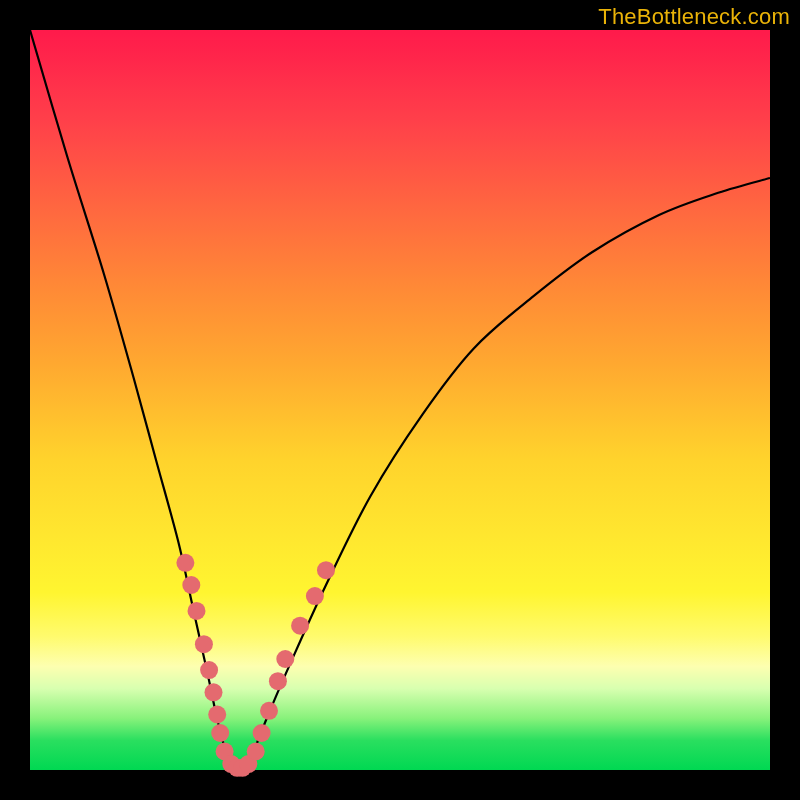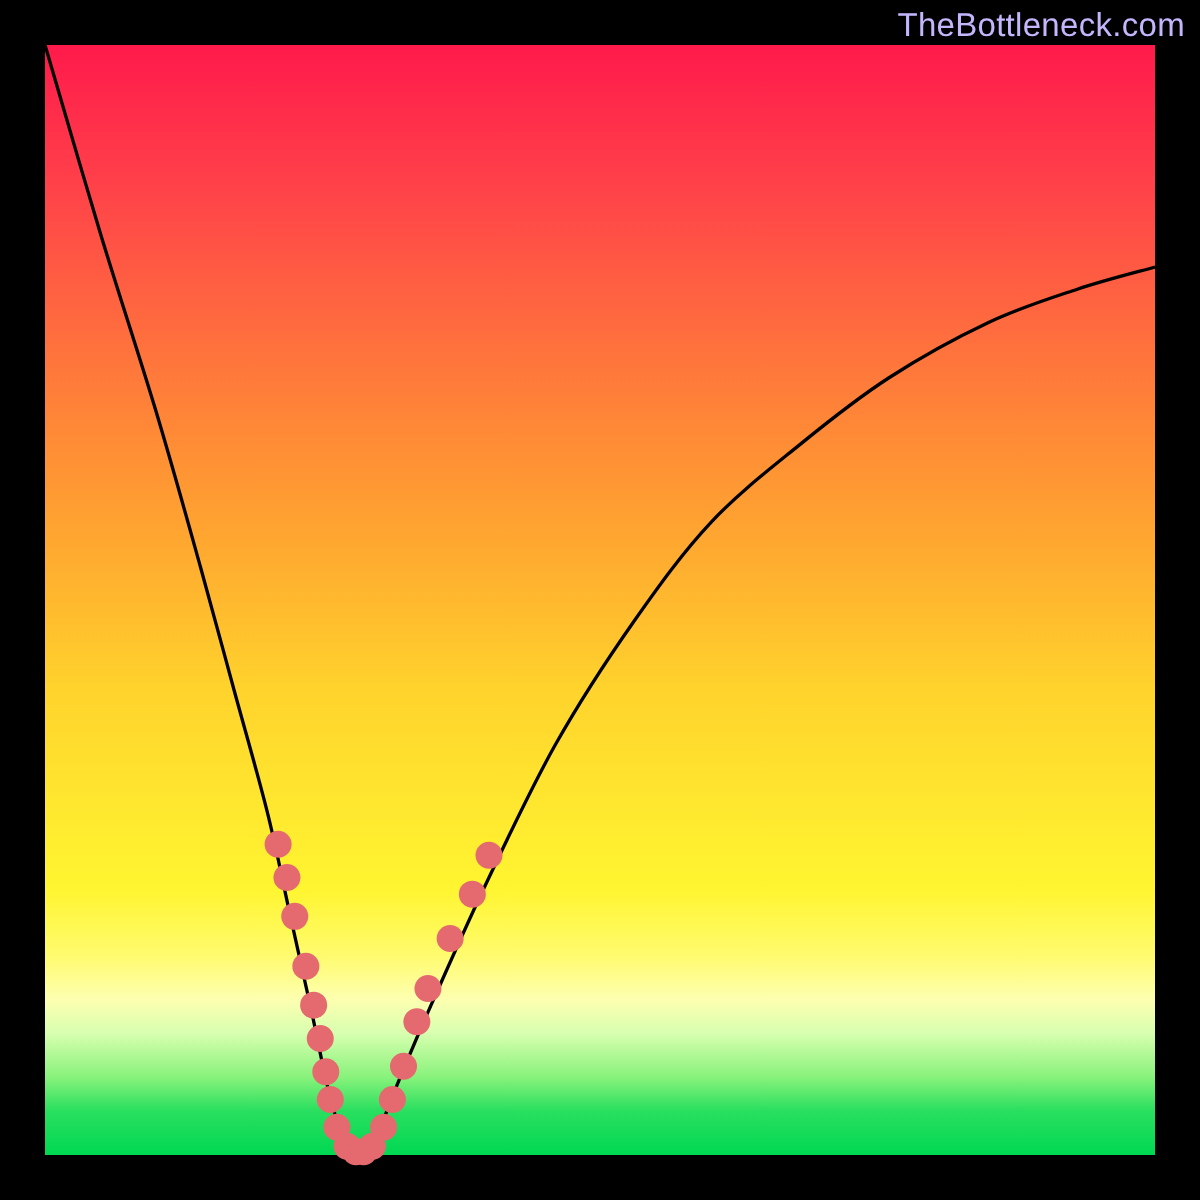--- a/index.html
+++ b/index.html
@@ -40,21 +40,21 @@
       #d8ffb0 89%,
       #88f27b 93%,
       #2adf5f 96%,
       #00d852 100%
     );
   }
   .watermark {
     position: absolute;
     top: 4px;
     right: 10px;
-    color: #c4b5fd;
+    color: #eab308;
     font-size: 22px;
     font-weight: 500;
     letter-spacing: 0.2px;
     user-select: none;
   }
   svg.curve {
     position: absolute;
     left: 0;
     top: 0;
     width: 740px;

